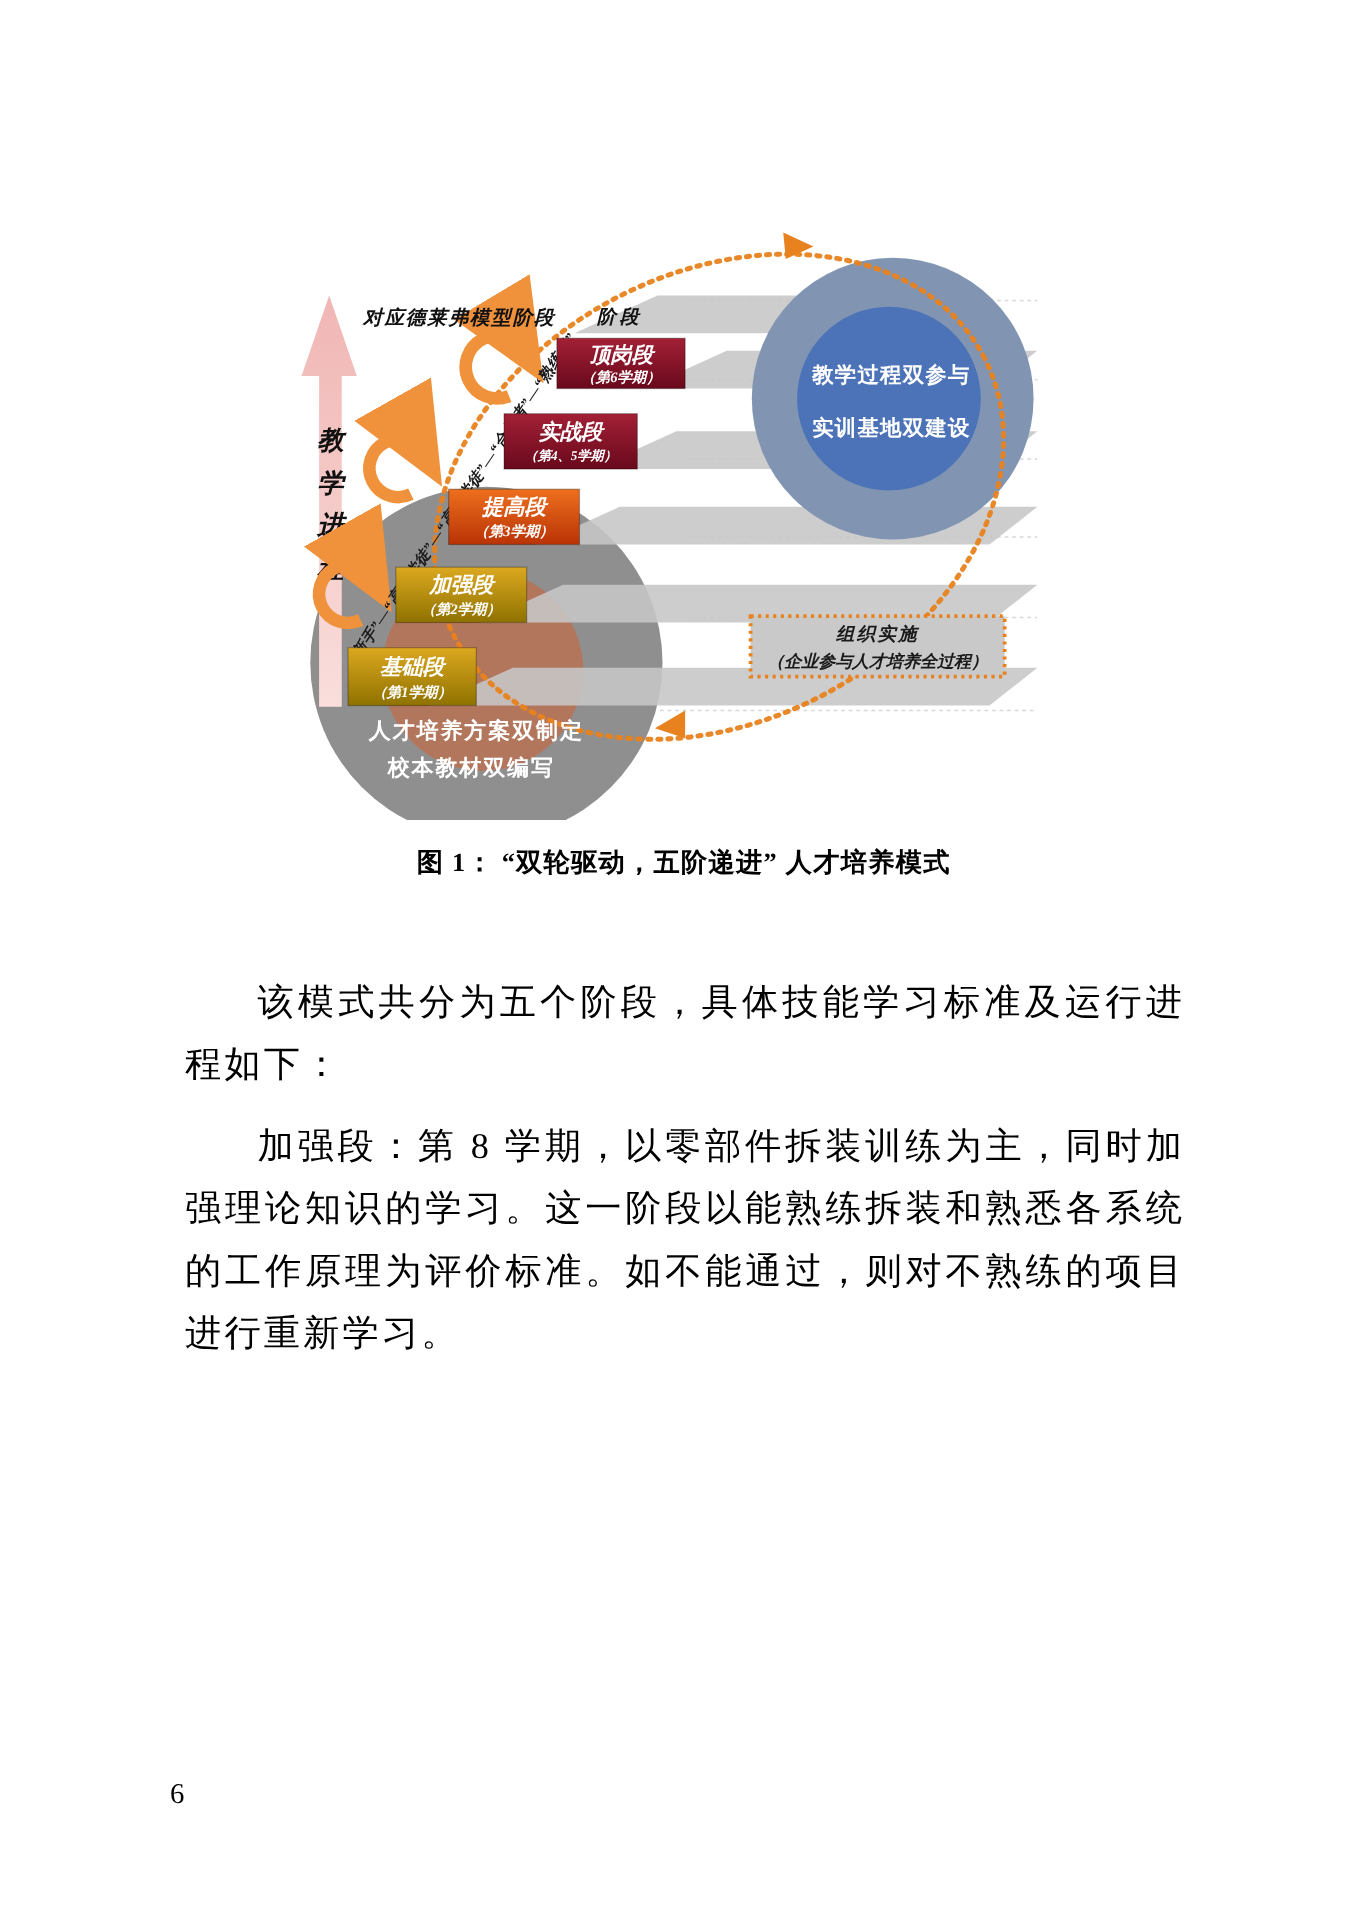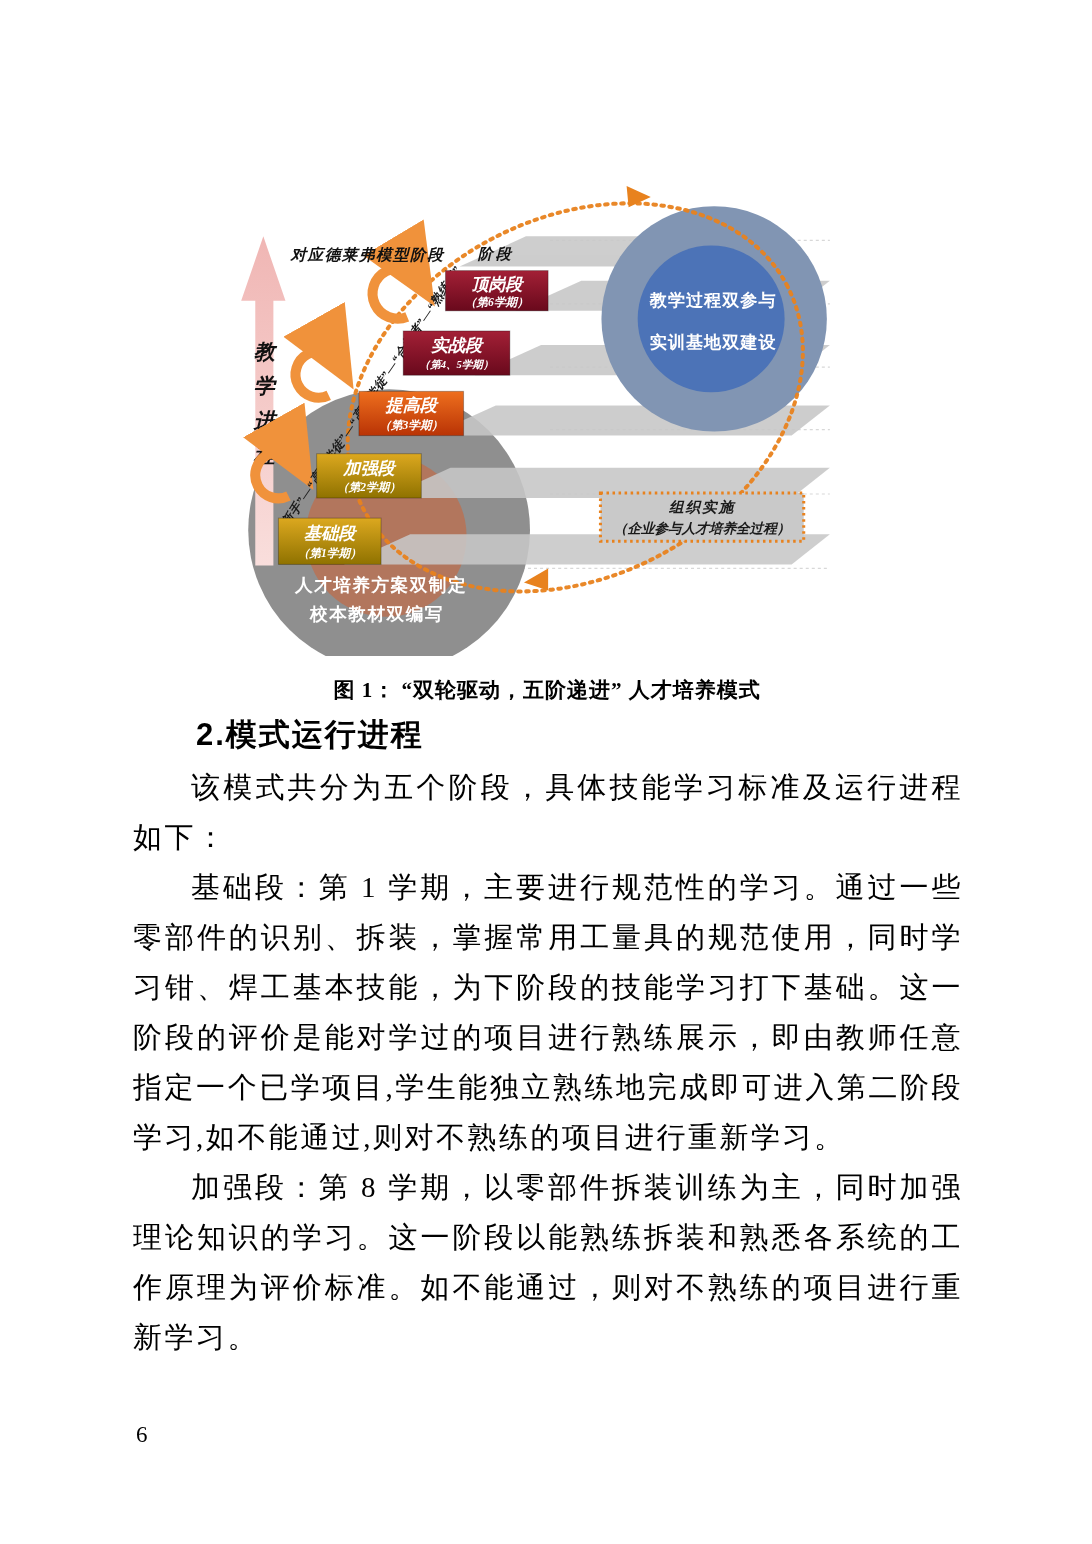--- a/index.html
+++ b/index.html
@@ -5,21 +5,21 @@
   html,body{margin:0;padding:0;background:#e8e8e8;}
   .page{position:relative;width:1092px;height:1544px;margin:0 auto;background:#ffffff;
         font-family:"Liberation Serif","DejaVu Serif",serif;color:#000;overflow:hidden;}
   .figure{position:absolute;left:228px;top:178px;width:604px;height:478px;}
   .caption{position:absolute;left:133px;top:676px;width:828px;text-align:center;
            font-size:21px;font-weight:bold;letter-spacing:1px;}
   .heading{position:absolute;left:196px;top:714px;margin:0;font-size:31px;font-weight:bold;
            font-family:"Liberation Sans","DejaVu Sans",sans-serif;letter-spacing:2px;}
   .bodytext{position:absolute;left:133px;top:762px;width:830px;font-size:29px;
             line-height:50px;text-align:justify;letter-spacing:2.5px;}
-  .bodytext p{margin:0;text-indent:2em;}
+  .bodytext p{margin:15px;text-indent:2em;}
   .pageno{position:absolute;left:136px;top:1422px;font-size:23px;}
   
   .kai{font-family:"Liberation Serif","DejaVu Serif",serif;font-style:italic;font-weight:bold;}
   .hei{font-family:"Liberation Sans","DejaVu Sans",sans-serif;font-weight:bold;}
   text{user-select:none;}
 </style>
 </head>
 <body>
 
 <div class="page">
@@ -130,22 +130,20 @@
       <text class="kai" x="267" y="111" font-size="17" fill="#fff" text-anchor="middle">顶岗段</text>
       <text class="kai" x="267" y="127" font-size="11.5" fill="#fff" text-anchor="middle">（第6学期）</text>
     </g>
 
     <text class="kai" x="62" y="81" font-size="15.5" fill="#111" letter-spacing="1.5">对应德莱弗模型阶段</text>
     <text class="kai" x="248" y="80" font-size="15" fill="#111" letter-spacing="3">阶段</text>
   </svg>
 
   <div class="caption">图 1：  “双轮驱动，五阶递进” 人才培养模式</div>
 
-  <h2 class="heading">2.模式运行进程</h2>
 
   <div class="bodytext">
     <p>该模式共分为五个阶段，具体技能学习标准及运行进程如下：</p>
-    <p>基础段：第 1 学期，主要进行规范性的学习。通过一些零部件的识别、拆装，掌握常用工量具的规范使用，同时学习钳、焊工基本技能，为下阶段的技能学习打下基础。这一阶段的评价是能对学过的项目进行熟练展示，即由教师任意指定一个已学项目,学生能独立熟练地完成即可进入第二阶段学习,如不能通过,则对不熟练的项目进行重新学习。</p>
     <p>加强段：第 8 学期，以零部件拆装训练为主，同时加强理论知识的学习。这一阶段以能熟练拆装和熟悉各系统的工作原理为评价标准。如不能通过，则对不熟练的项目进行重新学习。</p>
   </div>
 
   <div class="pageno">6</div>
 </div>
 
 </body></html>

